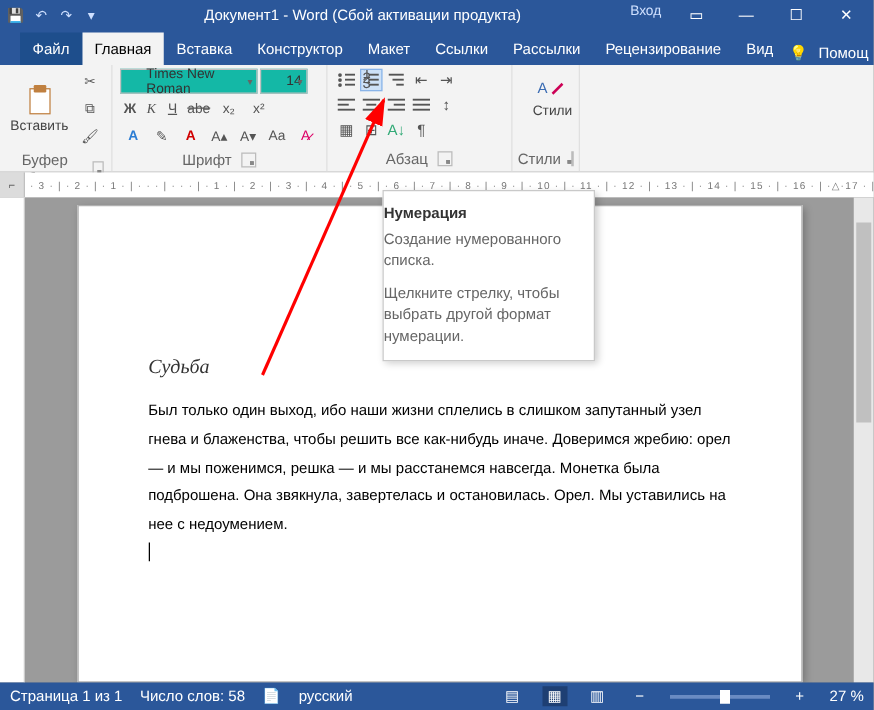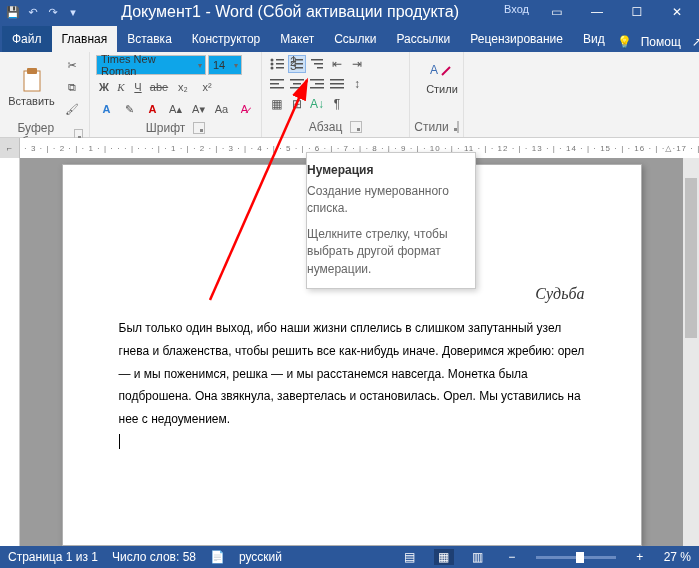--- a/index.html
+++ b/index.html
@@ -11,62 +11,62 @@
     --gray-text:#666;
     --status:#2B579A;
   }
   *{box-sizing:border-box;font-family:"Segoe UI",Arial,sans-serif;font-size:12px}
   body{margin:0;width:699px;height:568px;background:#888;position:relative;overflow:hidden}
 
   
   .titlebar{background:var(--blue);height:24px;display:flex;align-items:center;color:#fff;padding:0 4px}
   .qat{display:flex;gap:2px;align-items:center}
   .qat-btn{width:18px;height:18px;display:flex;align-items:center;justify-content:center;color:#cfe0ff;font-size:11px}
-  .title-text{flex:1;text-align:center;font-size:16px;color:#fff}
+  .title-text{flex:1;text-align:center;font-size:12px;color:#fff}
   .title-right{display:flex;gap:4px;align-items:flex-start}
   .wnd-btn{width:36px;height:24px;display:flex;align-items:center;justify-content:center;color:#fff}
   .wnd-btn.close{color:#fff}
 
   
-  .tabs{background:var(--blue);height:28px;display:flex;align-items:flex-end;color:#fff;padding-left:2px}
+  .tabs{background:var(--blue);height:28px;display:flex;align-items:flex-end;color:#fff;padding-left:16px}
   .tab{padding:6px 10px;font-size:12px;color:#fff;cursor:pointer}
   .tab.active{background:var(--ribbon-bg);color:#000000}
   .tabs-right{margin-left:auto;display:flex;gap:6px;align-items:center;padding-right:8px;color:#fff}
   .tabs-right .ico{width:20px;height:20px;display:flex;align-items:center;justify-content:center}
 
   
   .ribbon{background:var(--ribbon-bg);height:86px;border-bottom:1px solid var(--border);display:flex}
   .group{border-right:1px solid #e0e0e0;padding:3px 6px 3px 6px;display:flex;flex-direction:column;justify-content:space-between}
   .group-btns{display:flex;gap:2px;flex-direction:column}
   .group-label{font-size:11px;color:var(--gray-text);text-align:center;padding-top:2px;display:flex;justify-content:center;gap:8px;align-items:center}
   .dlauncher{width:12px;height:12px;border:1px solid #bbb;position:relative}
   .dlauncher:after{content:"";position:absolute;right:1px;bottom:1px;border-right:3px solid #888;border-bottom:3px solid #888;width:0;height:0}
   .bigbtn{display:flex;flex-direction:column;align-items:center;width:52px}
   .bigbtn .ico{width:28px;height:28px}
   .bigbtn span{font-size:11px;color:#444;text-align:center}
   .smbtn{width:22px;height:20px;display:flex;align-items:center;justify-content:center;color:#555;font-size:11px}
   .row{display:flex;gap:2px;align-items:center}
-  .sel{border:1px solid #c0c0c0;background:#0ea5e9;height:20px;display:flex;align-items:center;padding:0 16px 0 4px;font-size:11px;color:#333;position:relative}
+  .sel{border:1px solid #c0c0c0;background:#14b8a6;height:20px;display:flex;align-items:center;padding:0 16px 0 20px;font-size:11px;color:#333;position:relative}
   .sel:after{content:"▾";position:absolute;right:3px;color:#666;font-size:8px}
   .font-row .B{font-weight:bold;width:16px}
   .font-row .I{font-style:italic;font-family:Georgia,serif;width:14px}
   .font-row .U{text-decoration:underline;width:16px}
   .para-ico{width:18px;height:18px;display:flex;align-items:center;justify-content:center;color:#555}
 
   
   .ruler-wrap{background:#e9e9e9;height:20px;display:flex}
   .ruler-corner{width:20px;background:#dcdcdc;border-right:1px solid #c0c0c0;display:flex;align-items:center;justify-content:center;color:#666;font-size:9px}
   .ruler{flex:1;background:#fff;position:relative;font-size:8px;color:#777;overflow:hidden;display:flex;align-items:center;padding-left:4px;white-space:nowrap;letter-spacing:1px}
 
   
   .doc-area{position:absolute;top:158px;left:0;right:0;bottom:22px;background:#9b9b9b;display:flex}
   .vruler{width:20px;background:#fff;border-right:1px solid #ccc}
   .page-viewport{flex:1;overflow:hidden;display:flex;justify-content:center;padding-top:6px}
   .page{width:580px;background:#fff;border:1px solid #b0b0b0;box-shadow:2px 2px 6px rgba(0,0,0,.25);padding:120px 56px 30px 56px;position:relative}
-  .doc-title{font-family:'Comic Sans MS',cursive;font-style:italic;font-size:16px;text-align:right;margin-bottom:14px;color:#333}
+  .doc-title{font-family:'Comic Sans MS',cursive;font-style:italic;font-size:16px;text-align:left;margin-bottom:14px;color:#333}
   .doc-body{font-family:"Times New Roman",serif;font-size:13px;color:#000;line-height:1.9}
   .doc-body p{margin:0}
   .cursor{display:inline-block;width:1px;height:15px;background:#000;vertical-align:text-bottom}
   .scrollbar{width:16px;background:#e8e8e8;position:relative}
   .scrollbar .thumb{position:absolute;left:2px;right:2px;top:20px;height:160px;background:#c0c0c0}
 
   
   .tooltip{position:absolute;left:306px;top:152px;width:170px;background:#fff;border:1px solid #c9c9c9;box-shadow:2px 2px 6px rgba(0,0,0,.2);padding:10px 0;z-index:5}
   .tooltip-title{font-weight:600;color:#333;margin-bottom:6px}
   .tooltip-body{color:#666;font-size:11px;line-height:1.45}

